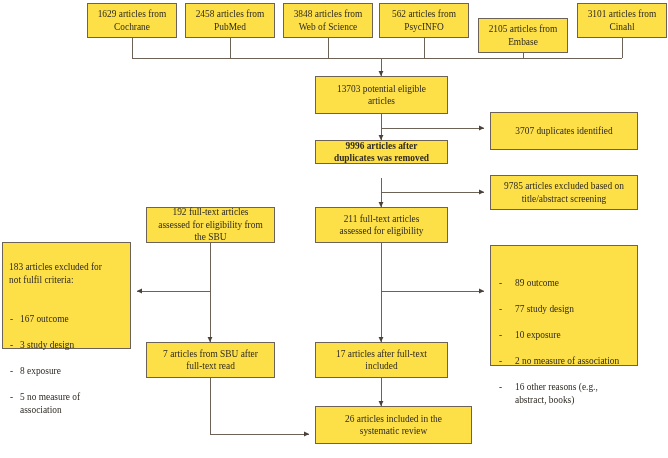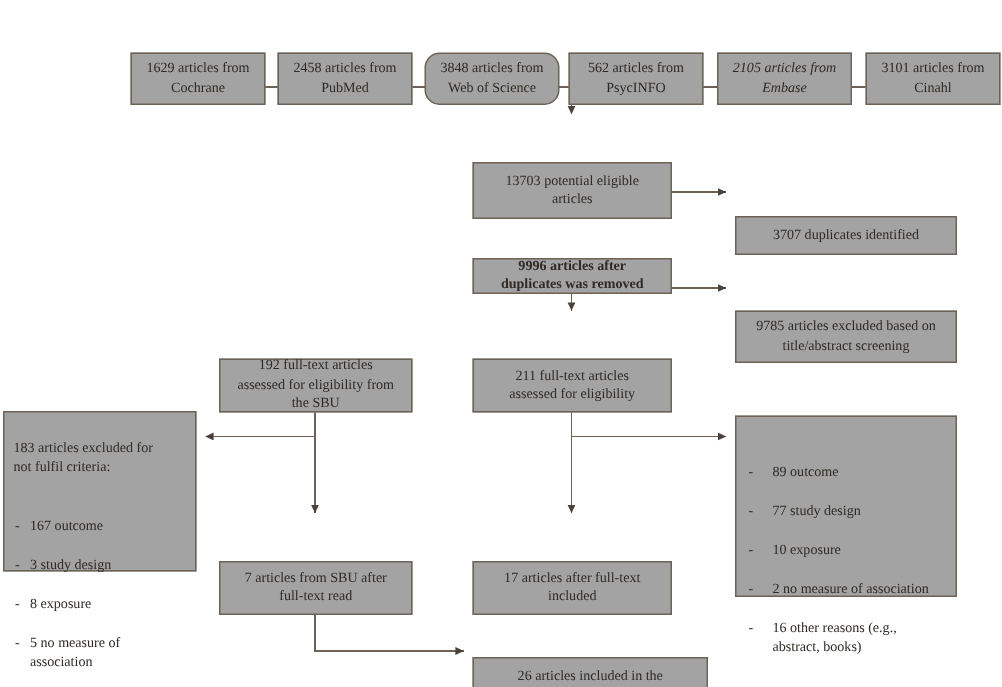--- a/index.html
+++ b/index.html
@@ -20,31 +20,30 @@
     left: 0;
     top: 0;
     width: 668px;
     height: 458px;
     pointer-events: none;
   }
   .node {
     position: absolute;
     box-sizing: border-box;
     border: 1px solid #6d6257;
-    background: #a3a3a3;
+    background: #fde047;
     color: #2f2a25;
     display: flex;
     align-items: center;
     justify-content: center;
     text-align: center;
     line-height: 1.32;
     font-size: 9.4px;
     padding: 2px 4px;
     white-space: pre-line;
-    margin-top: 32px;
   }
   .node.listbox {
     display: block;
     text-align: left;
     padding: 5px 6px 20px 6px;
     line-height: 1.38;
   }
   .node .headline {
     display: block;
     margin-bottom: 0px;
@@ -116,25 +115,25 @@
       <path d="M381,378 L381,406" marker-end="url(#arrow)"></path>
 
       <path d="M210,378 L210,434 L309,434" marker-end="url(#arrow)"></path>
     </g>
   </svg>
 
   <div class="node" style="left:87px; top:3px; width:90px; height:35px;">1629 articles from
 Cochrane</div>
   <div class="node" style="left:185px; top:3px; width:90px; height:35px;">2458 articles from
 PubMed</div>
-  <div class="node" style="left:283px; top:3px; width:90px; height:35px;border-radius:10px;">3848 articles from
+  <div class="node" style="left:283px; top:3px; width:90px; height:35px;">3848 articles from
 Web of Science</div>
   <div class="node" style="left:379px; top:3px; width:90px; height:35px;">562 articles from
 PsycINFO</div>
-  <div class="node" style="left:478px; top:3px; width:90px; height:35px;font-style:italic;">2105 articles from
+  <div class="node" style="left:478px; top:18px; width:90px; height:35px;">2105 articles from
 Embase</div>
   <div class="node" style="left:577px; top:3px; width:90px; height:35px;">3101 articles from
 Cinahl</div>
 
   <div class="node" style="left:315px; top:76px; width:133px; height:38px;text-align:center;">13703 potential eligible
 articles</div>
 
   <div class="node" style="left:315px; top:140px; width:133px; height:24px;font-weight:bold;">9996 articles after
 duplicates was removed</div>
 
@@ -147,21 +146,21 @@
   <div class="node" style="left:315px; top:406px; width:157px; height:38px;">26 articles included in the
 systematic review</div>
 
   <div class="node" style="left:146px; top:207px; width:129px; height:36px;">192 full-text articles
 assessed for eligibility from
 the SBU</div>
 
   <div class="node" style="left:146px; top:342px; width:129px; height:36px;">7 articles from SBU after
 full-text read</div>
 
-  <div class="node" style="left:490px; top:112px; width:148px; height:26px;">3707 duplicates identified</div>
+  <div class="node" style="left:490px; top:112px; width:148px; height:38px;">3707 duplicates identified</div>
 
   <div class="node" style="left:490px; top:175px; width:148px; height:35px;">9785 articles excluded based on
 title/abstract screening</div>
 
   <div class="node listbox wide" style="left:490px; top:245px; width:148px; height:121px;">
     <ul>
       <li>89 outcome</li>
       <li>77 study design</li>
       <li>10 exposure</li>
       <li>2 no measure of association</li>

